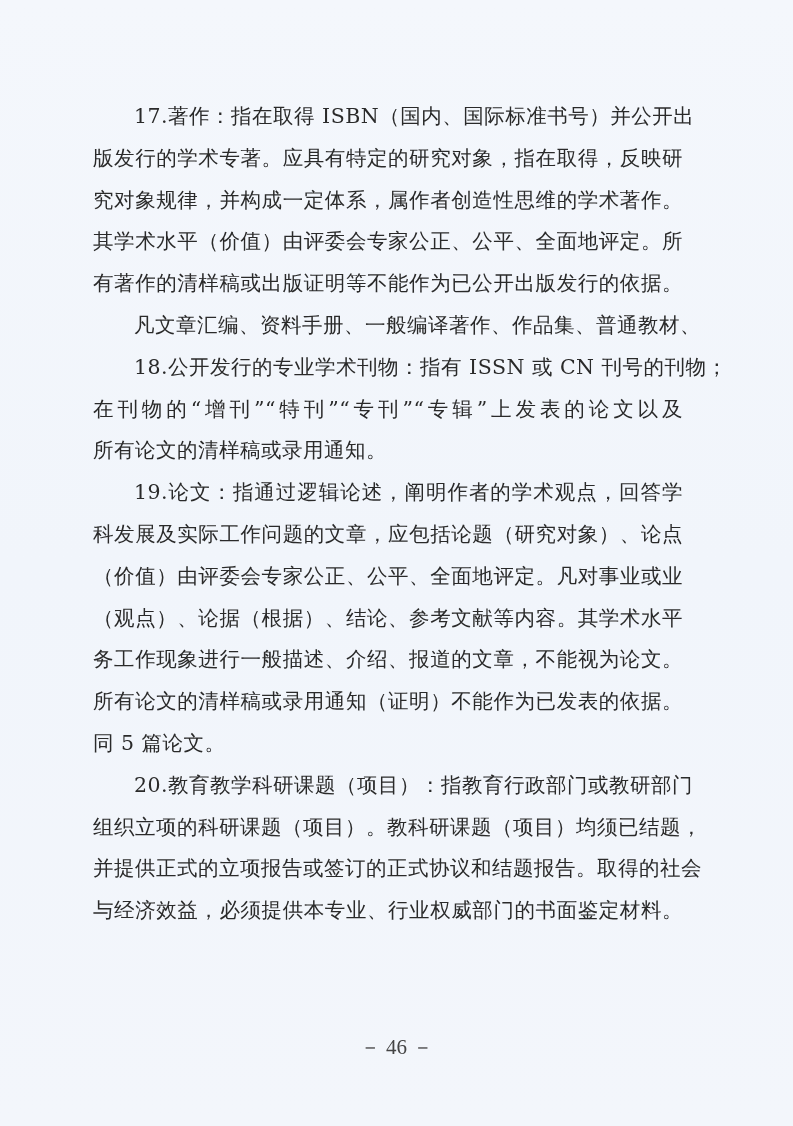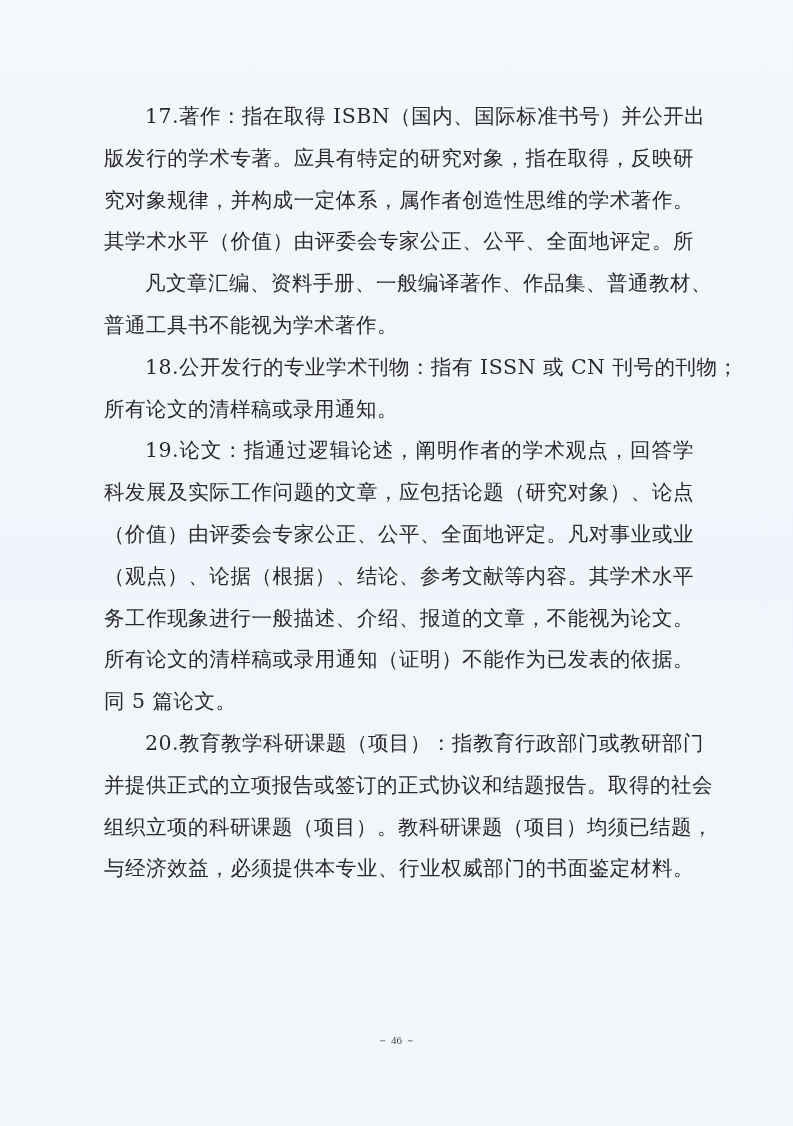--- a/index.html
+++ b/index.html
@@ -15,21 +15,21 @@
     }
     .page {
       position: absolute;
       left: 0; top: 0;
       width: 793px;
       height: 1126px;
       background: linear-gradient(180deg, #f4f7fc 0%, #f1f5fb 50%, #f3f6fb 100%);
     }
     .body-text {
       position: absolute;
-      left: 104px;
+      left: 93px;
       top: 96px;
       width: 590px;
       font-family: "DejaVu Serif", "Liberation Serif", serif;
       font-size: 20.5px;
       color: #2a2a2a;
     }
     .line {
       display: block;
       height: 41.8px;
       line-height: 41.8px;
@@ -44,60 +44,61 @@
     .line.indent {
       padding-left: 41px;
     }
     .page-number {
       position: absolute;
       left: 0;
       width: 793px;
       top: 1033px;
       text-align: center;
       font-family: "Liberation Serif", "DejaVu Serif", serif;
-      font-size: 11px;
+      font-size: 21px;
       color: #444;
     }
   </style>
 </head>
 <body>
 
 <div class="page">
   <div class="body-text">
 
     <div>
       <span class="line indent">17.著作：指在取得 ISBN（国内、国际标准书号）并公开出</span>
       <span class="line">版发行的学术专著。应具有特定的研究对象，指在取得，反映研</span>
       <span class="line">究对象规律，并构成一定体系，属作者创造性思维的学术著作。</span>
       <span class="line">其学术水平（价值）由评委会专家公正、公平、全面地评定。所</span>
+      <span class="line">有著作的清样稿或出版证明等不能作为已公开出版发行的依据。</span>
     </div>
 
     <div>
       <span class="line indent">凡文章汇编、资料手册、一般编译著作、作品集、普通教材、</span>
-      <span class="line last">普通工具书不能视为学术著作。</span>
     </div>
 
     <div>
       <span class="line indent">18.公开发行的专业学术刊物：指有 ISSN 或 CN 刊号的刊物；</span>
+      <span class="line">在刊物的“增刊”“特刊”“专刊”“专辑”上发表的论文以及</span>
       <span class="line last">所有论文的清样稿或录用通知。</span>
     </div>
 
     <div>
       <span class="line indent">19.论文：指通过逻辑论述，阐明作者的学术观点，回答学</span>
       <span class="line">科发展及实际工作问题的文章，应包括论题（研究对象）、论点</span>
       <span class="line">（价值）由评委会专家公正、公平、全面地评定。凡对事业或业</span>
       <span class="line">（观点）、论据（根据）、结论、参考文献等内容。其学术水平</span>
       <span class="line">务工作现象进行一般描述、介绍、报道的文章，不能视为论文。</span>
       <span class="line">所有论文的清样稿或录用通知（证明）不能作为已发表的依据。</span>
       <span class="line last">同 5 篇论文。</span>
     </div>
 
     <div>
       <span class="line indent">20.教育教学科研课题（项目）：指教育行政部门或教研部门</span>
+      <span class="line">组织立项的科研课题（项目）。教科研课题（项目）均须已结题，</span>
       <span class="line">并提供正式的立项报告或签订的正式协议和结题报告。取得的社会</span>
-      <span class="line">组织立项的科研课题（项目）。教科研课题（项目）均须已结题，</span>
       <span class="line">与经济效益，必须提供本专业、行业权威部门的书面鉴定材料。</span>
     </div>
 
   </div>
 
   <div class="page-number">－ 46 －</div>
 </div>
 
 </body></html>

